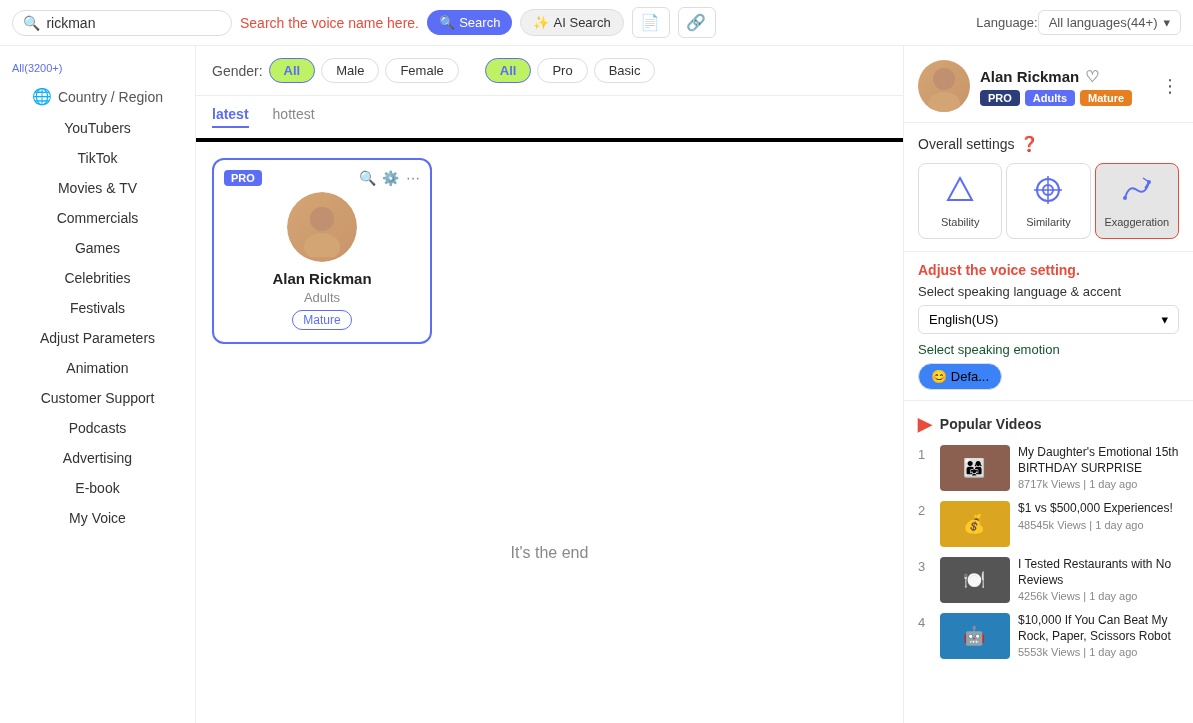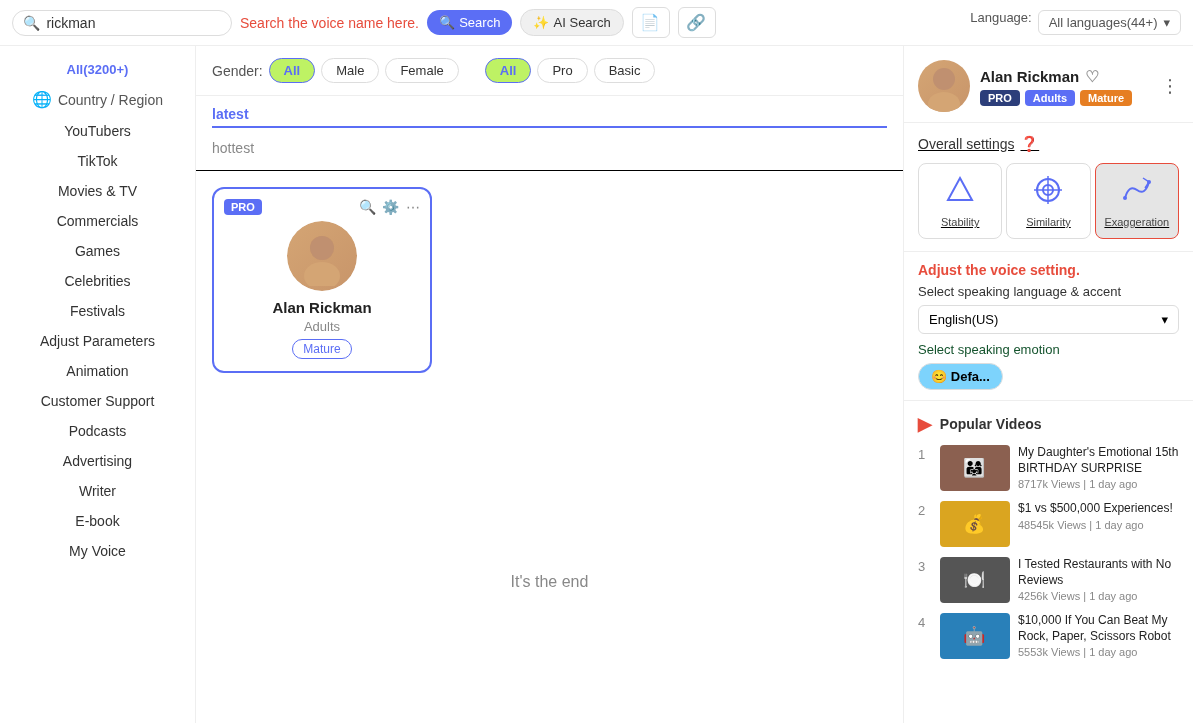--- a/index.html
+++ b/index.html
@@ -7,46 +7,46 @@
 
     
     .header { display: flex; align-items: center; padding: 6px 12px; border-bottom: 1px solid #eee; gap: 8px; height: 46px; }
     .search-container { display: flex; align-items: center; border: 1px solid #ddd; border-radius: 20px; padding: 4px 10px; gap: 6px; flex: 0 0 auto; width: 220px; }
     .search-icon-small { color: #888; font-size: 14px; }
     .search-input { border: none; outline: none; font-size: 14px; width: 100%; color: #333; }
     .search-hint { color: #e74c3c; font-size: 14px; font-weight: 500; flex: 0 0 auto; }
     .search-btn { background: #5b6ef5; color: white; border: none; border-radius: 20px; padding: 5px 12px; cursor: pointer; display: flex; align-items: center; gap: 4px; font-size: 13px; }
     .ai-search-btn { background: #f0f0f0; color: #333; border: 1px solid #ddd; border-radius: 20px; padding: 5px 12px; cursor: pointer; display: flex; align-items: center; gap: 4px; font-size: 13px; }
     .icon-btn { background: none; border: 1px solid #ddd; border-radius: 6px; padding: 5px 8px; cursor: pointer; font-size: 16px; }
-    .language-selector { display: flex; gap: 6px; font-size: 13px; color: #555; margin-left: auto; }
+    .language-selector { display: flex; align-items: center; font-size: 13px; color: #555; margin-left: auto; }
     .lang-dropdown { border: 1px solid #ddd; border-radius: 6px; padding: 4px 10px; font-size: 13px; cursor: pointer; display: flex; align-items: center; gap: 6px; background: white; }
 
     
     .main { display: flex; flex: 1; overflow: hidden; }
 
     
     .sidebar { width: 196px; border-right: 1px solid #eee; padding: 10px 0; overflow-y: auto; flex-shrink: 0; }
-    .sidebar-all { text-align: center; padding: 6px 12px; color: #5b6ef5; font-weight: 700; font-size: 13px; }
+    .sidebar-all { text-align: left; padding: 6px 12px; color: #5b6ef5; font-weight: 400; font-size: 11px; }
     .sidebar-item { text-align: center; padding: 7px 12px; font-size: 14px; color: #333; cursor: pointer; }
     .sidebar-item.section-header { display: flex; align-items: center; gap: 6px; justify-content: center; font-size: 14px; color: #555; }
     .sidebar-item.section-header .globe { font-size: 16px; }
 
     
     .content { flex: 1; display: flex; flex-direction: column; overflow: hidden; }
     
     
     .filter-bar { display: flex; align-items: center; gap: 10px; padding: 12px 16px; border-bottom: 1px solid #eee; }
     .filter-group { display: flex; align-items: center; gap: 6px; }
     .filter-label { font-size: 14px; color: #555; }
     .filter-btn { border: 1.5px solid #5b6ef5; background: white; border-radius: 20px; padding: 4px 14px; font-size: 13px; cursor: pointer; color: #333; }
     .filter-btn.active { background: #bef264; border-color: #5b6ef5; color: #5b6ef5; font-weight: 600; }
     .filter-btn.plain { border-color: #ddd; color: #333; }
 
     
-    .tabs { display: flex; gap: 12px; padding: 10px 16px; border-bottom: 1px solid #000000; flex-direction: column; }
+    .tabs { display: flex; gap: 24px; padding: 10px 16px; border-bottom: 4px solid #000000; }
     .tab { font-size: 14px; color: #888; cursor: pointer; padding-bottom: 4px; }
     .tab.active { color: #5b6ef5; border-bottom: 2px solid #5b6ef5; font-weight: 600; }
 
     
     .voice-grid { flex: 1; padding: 16px; overflow-y: auto; }
     .voice-card { display: inline-block; width: 220px; border: 2px solid #5b6ef5; border-radius: 12px; padding: 12px; position: relative; vertical-align: top; }
     .card-badge { position: absolute; top: 10px; left: 10px; background: #5b6ef5; color: white; font-size: 11px; font-weight: 700; padding: 2px 7px; border-radius: 4px; }
     .card-actions { position: absolute; top: 10px; right: 10px; display: flex; gap: 6px; }
     .card-action-btn { background: none; border: none; cursor: pointer; font-size: 14px; color: #888; }
     .card-avatar { width: 70px; height: 70px; border-radius: 50%; background: #f0e8e0; margin: 20px auto 8px; display: flex; align-items: center; justify-content: center; overflow: hidden; }
@@ -69,32 +69,32 @@
     .user-name { font-size: 15px; font-weight: 600; color: #222; display: flex; align-items: center; gap: 6px; }
     .heart-icon { color: #999; font-size: 16px; }
     .user-tags { display: flex; gap: 5px; margin-top: 4px; flex-wrap: wrap; }
     .user-tag { font-size: 11px; font-weight: 600; padding: 2px 8px; border-radius: 4px; color: white; }
     .user-tag.pro { background: #2c3e7a; }
     .user-tag.adults { background: #5b6ef5; }
     .user-tag.mature { background: #e67e22; }
     .more-btn { background: none; border: none; cursor: pointer; font-size: 18px; color: #555; }
 
     
-    .settings-section { padding: 12px 14px; border-bottom: 1px solid #eee; text-decoration: underline; }
+    .settings-section { padding: 12px 14px; border-bottom: 1px solid #eee; }
     .settings-title { font-size: 14px; color: #333; font-weight: 500; display: flex; align-items: center; gap: 6px; margin-bottom: 10px; }
     .settings-grid { display: flex; gap: 4px; }
     .setting-card { flex: 1; border: 1px solid #ddd; border-radius: 8px; padding: 10px 6px; text-align: center; cursor: pointer; }
     .setting-card.active { border-color: #e74c3c; background: #e5e5e5; }
     .setting-icon { font-size: 24px; color: #5b6ef5; margin-bottom: 4px; }
     .setting-label { font-size: 11px; color: #444; }
 
     .adjust-section { padding: 10px 14px; border-bottom: 1px solid #eee; }
     .adjust-title { color: #e74c3c; font-size: 14px; font-weight: 600; margin-bottom: 6px; }
     .lang-select-row { border: 1px solid #ddd; border-radius: 6px; padding: 6px 10px; font-size: 13px; display: flex; align-items: center; justify-content: space-between; cursor: pointer; margin-bottom: 8px; }
-    .emotion-btn { display: inline-flex; align-items: center; gap: 5px; border: 1px solid #ddd; border-radius: 16px; padding: 5px 12px; font-size: 13px; cursor: pointer; background: #7dd3fc; font-weight: bold; }
+    .emotion-btn { display: inline-flex; align-items: center; gap: 5px; border: 1px solid #ddd; border-radius: 16px; padding: 5px 12px; font-size: 13px; cursor: pointer; background: #3b82f6; }
 
     
     .videos-section { padding: 12px 14px; }
     .videos-title { font-size: 14px; font-weight: 600; color: #333; display: flex; align-items: center; gap: 8px; margin-bottom: 10px; }
     .yt-icon { color: #e74c3c; font-size: 18px; }
     .video-item { display: flex; align-items: flex-start; gap: 8px; margin-bottom: 10px; }
     .video-num { font-size: 13px; color: #888; width: 14px; flex-shrink: 0; padding-top: 2px; }
     .video-thumb-placeholder { width: 70px; height: 46px; border-radius: 4px; flex-shrink: 0; display: flex; align-items: center; justify-content: center; font-size: 20px; }
     .video-info { flex: 1; }
     .video-title { font-size: 12px; color: #222; font-weight: 500; line-height: 1.3; }
@@ -141,21 +141,20 @@
     <div class="sidebar-item">Movies &amp; TV</div>
     <div class="sidebar-item">Commercials</div>
     <div class="sidebar-item">Games</div>
     <div class="sidebar-item">Celebrities</div>
     <div class="sidebar-item">Festivals</div>
     <div class="sidebar-item">Adjust Parameters</div>
     <div class="sidebar-item">Animation</div>
     <div class="sidebar-item">Customer Support</div>
     <div class="sidebar-item">Podcasts</div>
     <div class="sidebar-item">Advertising</div>
-    <div class="sidebar-item">Writer</div>
     <div class="sidebar-item">E-book</div>
     <div class="sidebar-item">My Voice</div>
   </div>
 
   <div class="content">
 
     <div class="filter-bar">
       <div class="filter-group">
         <span class="filter-label">Gender:</span>
         <button class="filter-btn active">All</button>

